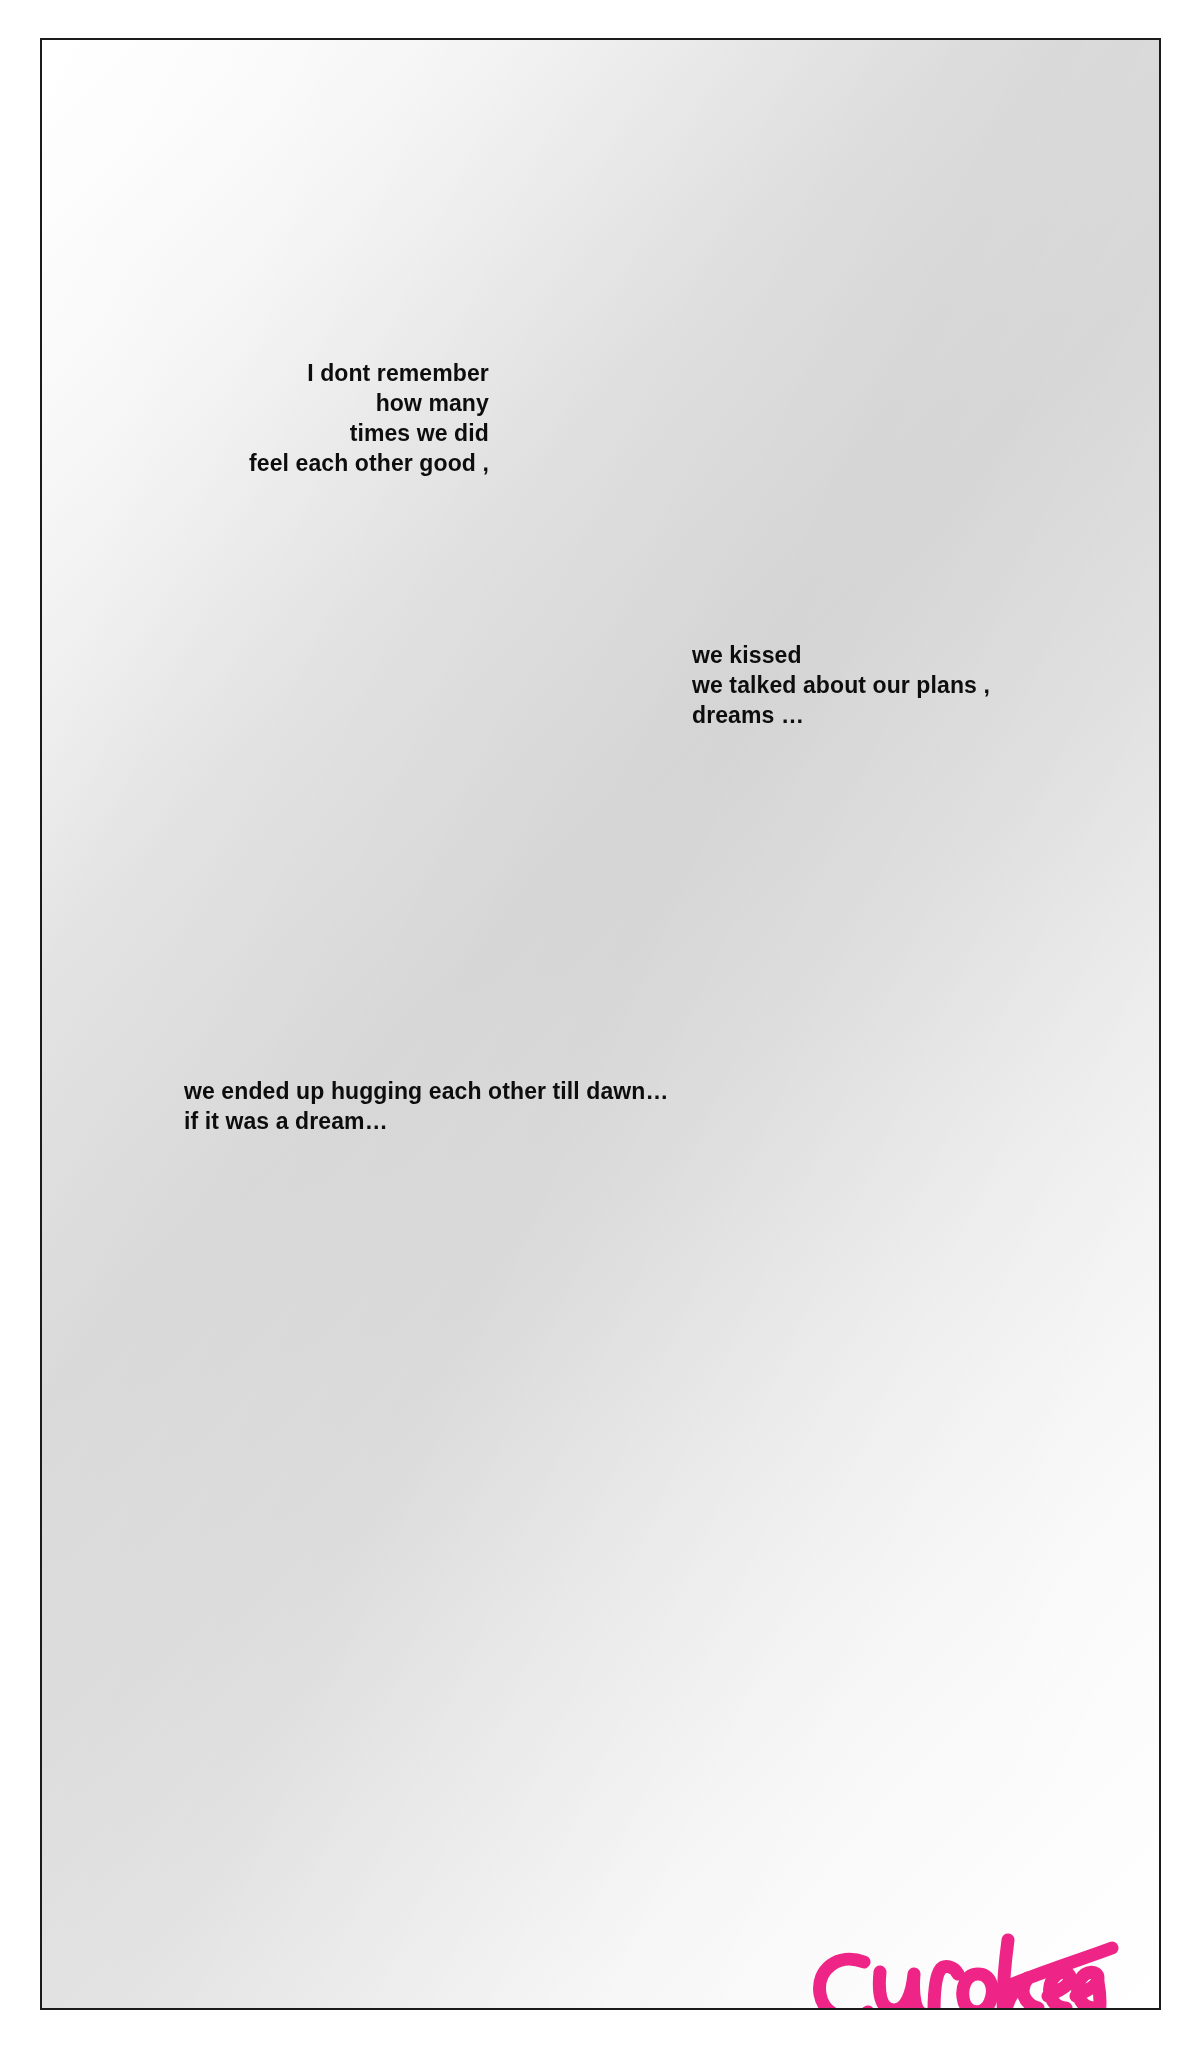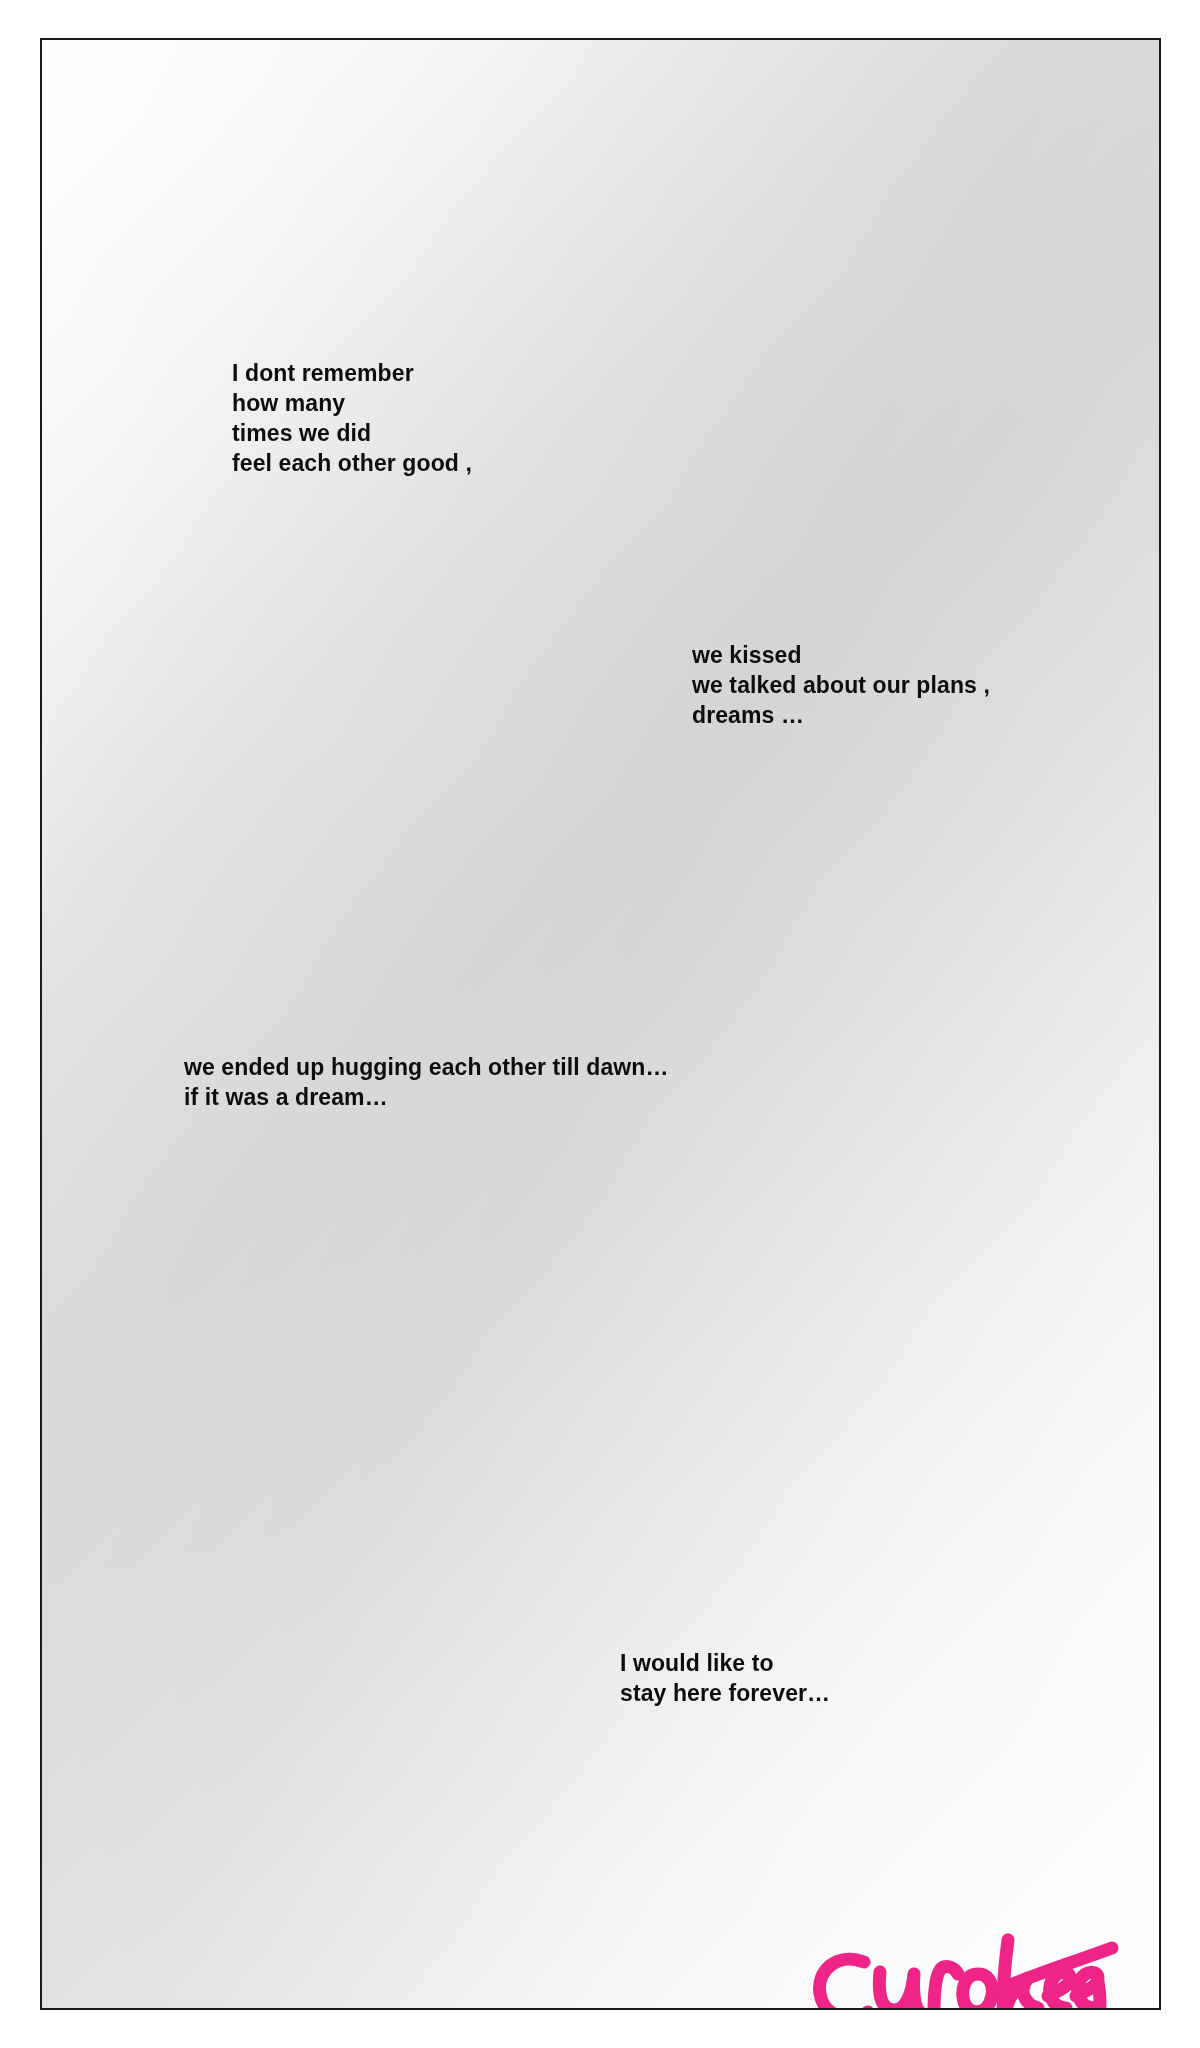--- a/index.html
+++ b/index.html
@@ -58,23 +58,23 @@
     position: absolute;
     color: #0d0d0d;
     font-weight: bold;
     font-size: 23px;
     line-height: 30px;
     white-space: pre-line;
     letter-spacing: 0.1px;
     z-index: 2;
   }
 
-  .cap-1 { left: 190px; top: 318px; }
+  .cap-1 { left: 207px; top: 318px; text-align: right; }
   .cap-2 { left: 650px; top: 600px; }
-  .cap-3 { left: 142px; top: 1012px; }
+  .cap-3 { left: 142px; top: 1036px; }
   .cap-4 { left: 578px; top: 1608px; }
 
   
   .signature {
     position: absolute;
     left: 760px;
     top: 1880px;
     width: 330px;
     height: 130px;
     z-index: 3;
@@ -94,22 +94,20 @@
 times we did
 feel each other good ,</div>
 
     <div class="caption cap-2">we kissed
 we talked about our plans ,
 dreams …</div>
 
     <div class="caption cap-3">we ended up hugging each other till dawn…
 if it was a dream…</div>
 
-    <div class="caption cap-4">I would like to
-stay here forever…</div>
 
     <div class="signature">
       <svg viewBox="0 0 330 130" xmlns="http://www.w3.org/2000/svg" aria-hidden="true">
         <g fill="none" stroke="#ef2487" stroke-width="13" stroke-linecap="round" stroke-linejoin="round">
 
           <path d="M62 42 C36 32, 14 50, 18 74 C22 98, 50 104, 66 92"></path>
 
           <path d="M78 52 C76 72, 78 90, 92 90 C104 90, 110 74, 112 54 C110 78, 114 94, 122 94"></path>
 
           <path d="M132 92 C132 70, 134 56, 138 50 C142 44, 152 46, 156 54"></path>

